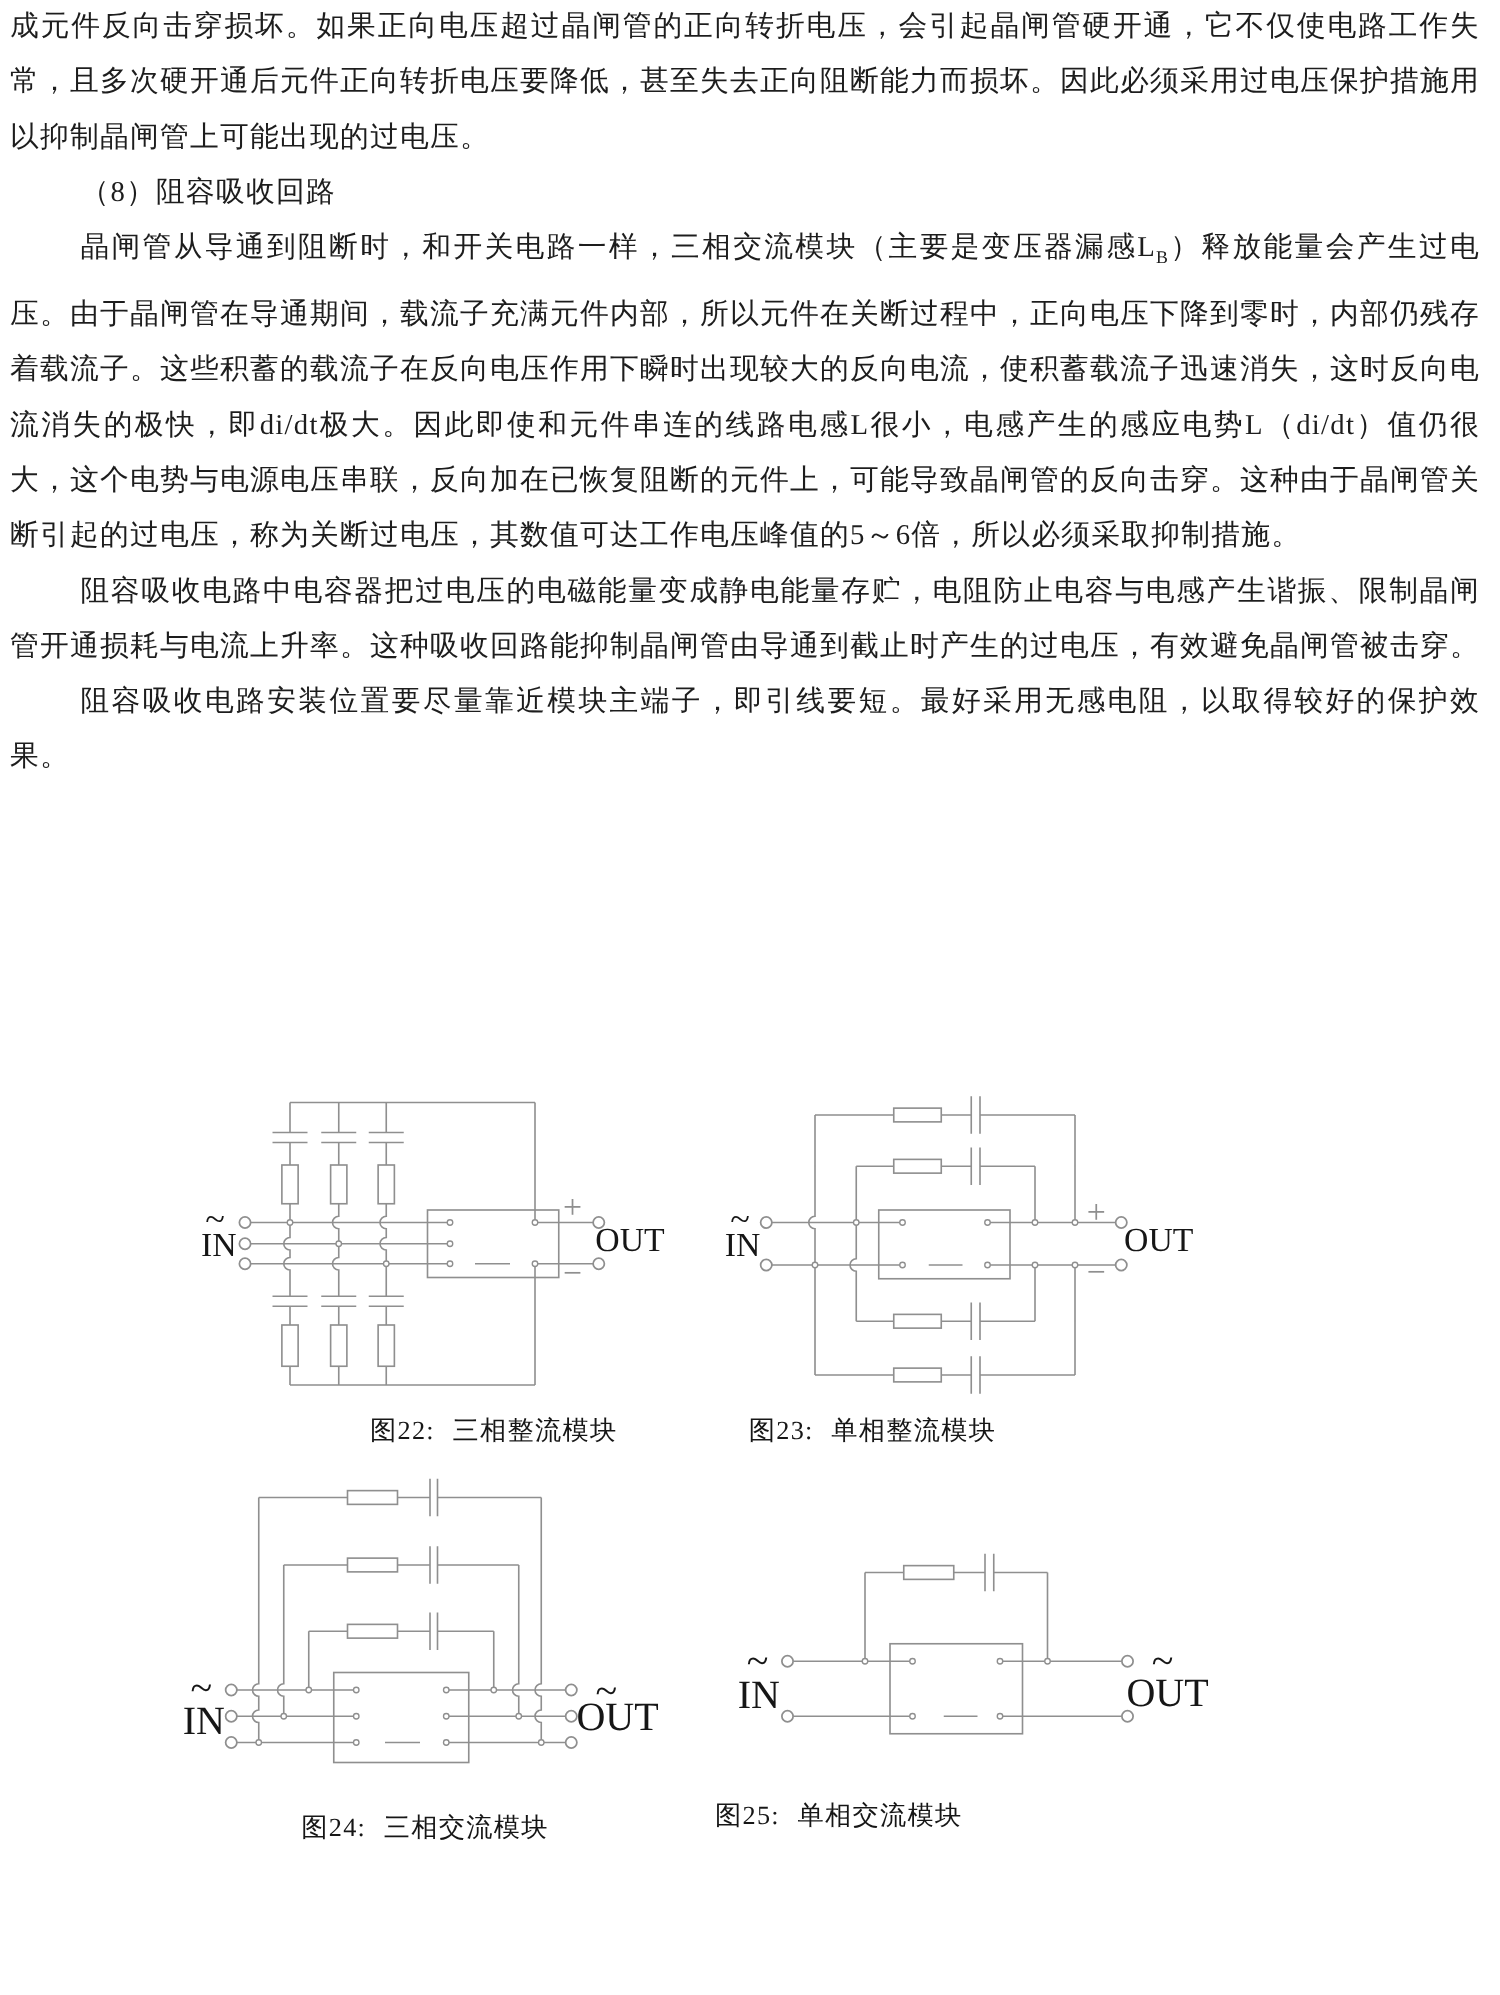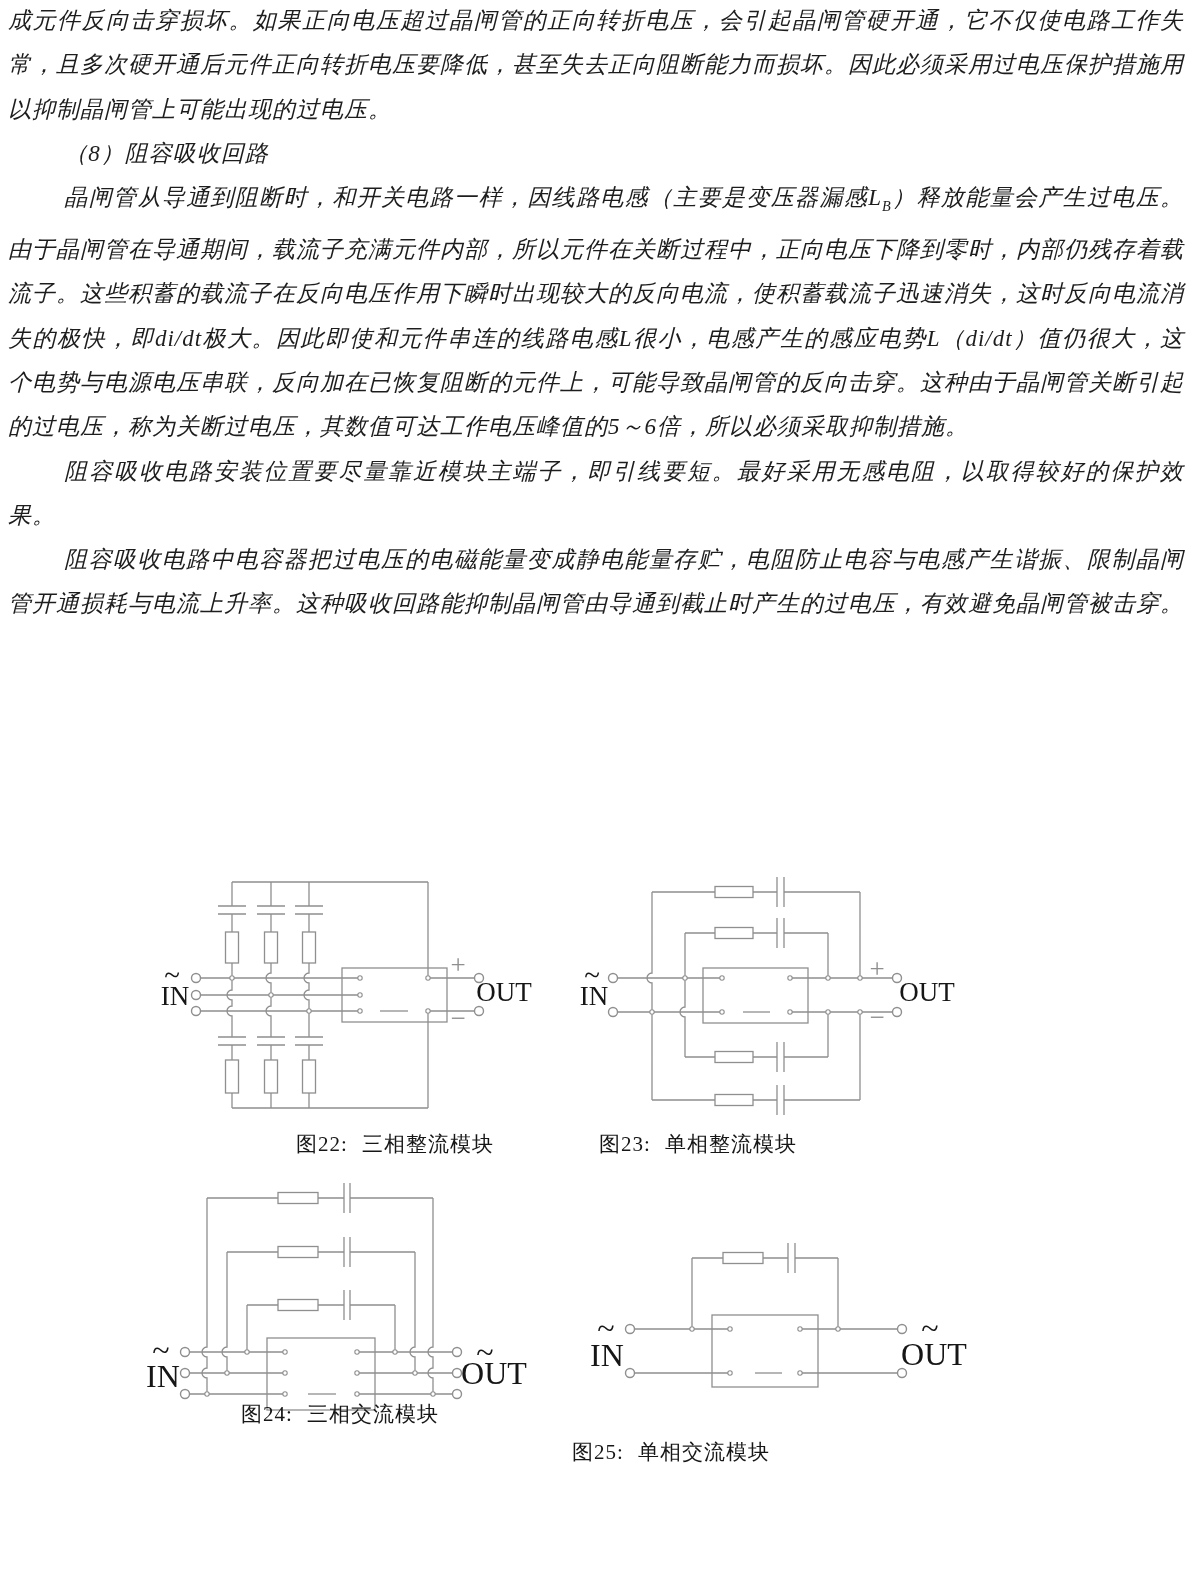--- a/index.html
+++ b/index.html
@@ -2,21 +2,21 @@
 <html><head>
 <meta charset="utf-8">
 <style>
   html,body{margin:0;padding:0;}
   body{
     width:1200px;height:1596px;background:#ffffff;position:relative;overflow:hidden;
     font-family:"Liberation Serif","DejaVu Serif",serif;color:#1d1d1d;
   }
   .content{
     position:absolute;left:8px;top:-1px;width:1176px;
-    font-size:23px;line-height:44.3px;letter-spacing:1px;text-align:justify;font-style:italic;
+    font-size:23px;line-height:44.3px;letter-spacing:1px;text-align:justify;
   }
   .content p{margin:0;}
   .ind{text-indent:2.45em;}
   sub{font-size:0.62em;}
   .fig{position:absolute;}
   .caption{
     position:absolute;font-size:21px;color:#161616;text-align:center;letter-spacing:1px;white-space:nowrap;font-family:Liberation Serif, serif;
   }
   .caption .num{margin-right:14px;}
   svg .w{stroke:#8f8f8f;stroke-width:1.3;fill:none;}
@@ -29,23 +29,23 @@
   svg text.sign{fill:#8f8f8f;font-family:"Liberation Serif","DejaVu Serif",serif;}
 </style>
 </head>
 <body>
 
 <div class="page">
 
   <div class="content">
     <p>成元件反向击穿损坏。如果正向电压超过晶闸管的正向转折电压，会引起晶闸管硬开通，它不仅使电路工作失常，且多次硬开通后元件正向转折电压要降低，甚至失去正向阻断能力而损坏。因此必须采用过电压保护措施用以抑制晶闸管上可能出现的过电压。</p>
     <p class="ind">（8）阻容吸收回路</p>
-    <p class="ind"><span>晶闸管从导通到阻断时，和开关电路一样，因线路电感（主要是变压器漏感L</span><sub>B</sub><span>）释放能量会产生过电压。由于晶闸管在导通期间，载流子充满元件内部，所以元件在关断过程中，正向电压下降到零时，内部仍残存着载流子。这些积蓄的载流子在反向电压作用下瞬时出现较大的反向电流，使积蓄载流子迅速消失，这时反向电流消失的极快，即di/dt极大。因此即使和元件串连的线路电感L很小，电感产生的感应电势L（di/dt）值仍很大，这个电势与电源电压串联，反向加在已恢复阻断的元件上，可能导致晶闸管的反向击穿。这种由于晶闸管关断引起的过电压，称为关断过电压，其数值可达工作电压峰值的5～6倍，所以必须采取抑制措施。</span></p>
+    <p class="ind"><span>晶闸管从导通到阻断时，和开关电路一样，三相交流模块（主要是变压器漏感L</span><sub>B</sub><span>）释放能量会产生过电压。由于晶闸管在导通期间，载流子充满元件内部，所以元件在关断过程中，正向电压下降到零时，内部仍残存着载流子。这些积蓄的载流子在反向电压作用下瞬时出现较大的反向电流，使积蓄载流子迅速消失，这时反向电流消失的极快，即di/dt极大。因此即使和元件串连的线路电感L很小，电感产生的感应电势L（di/dt）值仍很大，这个电势与电源电压串联，反向加在已恢复阻断的元件上，可能导致晶闸管的反向击穿。这种由于晶闸管关断引起的过电压，称为关断过电压，其数值可达工作电压峰值的5～6倍，所以必须采取抑制措施。</span></p>
+    <p class="ind">阻容吸收电路中电容器把过电压的电磁能量变成静电能量存贮，电阻防止电容与电感产生谐振、限制晶闸管开通损耗与电流上升率。这种吸收回路能抑制晶闸管由导通到截止时产生的过电压，有效避免晶闸管被击穿。</p>
     <p class="ind">阻容吸收电路安装位置要尽量靠近模块主端子，即引线要短。最好采用无感电阻，以取得较好的保护效果。</p>
-    <p class="ind">阻容吸收电路中电容器把过电压的电磁能量变成静电能量存贮，电阻防止电容与电感产生谐振、限制晶闸管开通损耗与电流上升率。这种吸收回路能抑制晶闸管由导通到截止时产生的过电压，有效避免晶闸管被击穿。</p>
   </div>
 
   <svg class="fig" style="left:150px;top:850px;width:385px;height:310px" viewBox="150 850 385 310">
     <path class="w" d="
       M232,882 H428 M428,882 V975.8
       M232,1108 H428 M428,1108 V1013.2
       M232,882 V906 M232,914 V932 M232,963 V975.8
       M232,980.2 V990 A5,5 0 0 0 232,1000 V1006 A5,5 0 0 0 232,1016 V1037 M232,1045 V1060 M232,1093 V1108
       M271,882 V906 M271,914 V932 M271,963 V973 A5,5 0 0 0 271,983 V992.8
       M271,997.2 V1006 A5,5 0 0 0 271,1016 V1037 M271,1045 V1060 M271,1093 V1108
@@ -217,20 +217,20 @@
       <circle class="term" cx="630" cy="1373" r="4.5"></circle>
       <circle class="term" cx="902" cy="1329" r="4.5"></circle>
       <circle class="term" cx="902" cy="1373" r="4.5"></circle>
     </g>
     <text class="io" x="606" y="1339" font-size="32" text-anchor="middle">~</text>
     <text class="io" x="607" y="1366" font-size="32" text-anchor="middle">IN</text>
     <text class="io" x="930" y="1339" font-size="32" text-anchor="middle">~</text>
     <text class="io" x="934" y="1365" font-size="32" text-anchor="middle">OUT</text>
   </svg>
 
-  <div class="caption" style="left:200px;top:1400px;width:280px;">
+  <div class="caption" style="left:200px;top:1448px;width:280px;">
     <span class="num">图24:</span><span>三相交流模块</span>
   </div>
   <div class="caption" style="left:531px;top:1438px;width:280px;">
     <span class="num">图25:</span><span>单相交流模块</span>
   </div>
 
 </div>
 
 </body></html>

